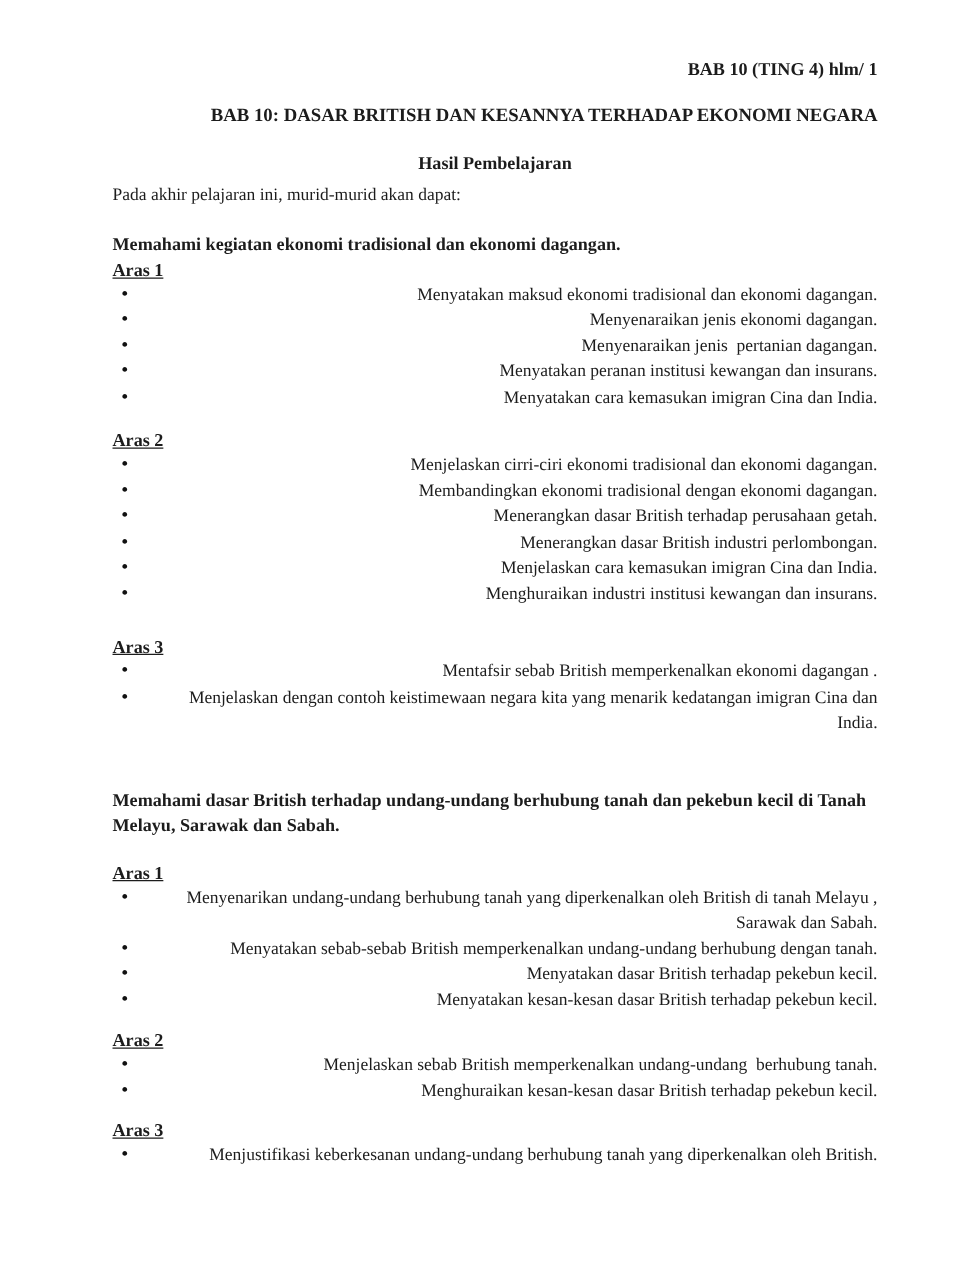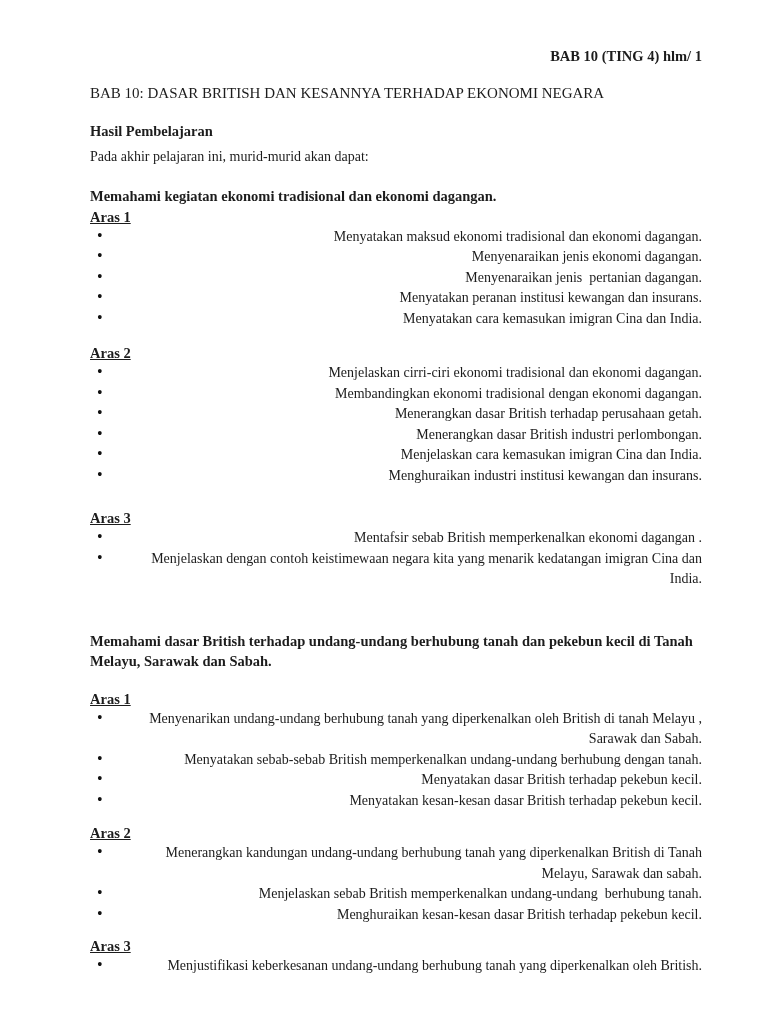--- a/index.html
+++ b/index.html
@@ -24,29 +24,31 @@
   .txt { white-space: pre-wrap; }
 
   .header-right {
     text-align: right;
     font-weight: bold;
     font-size: 14.5px;
     line-height: 20px;
   }
   .doc-title {
     margin-top: 17px;
-    font-weight: normal;
+    font-weight: bold;
     font-size: 15px;
     line-height: 21px;
+    text-align: right;
   }
   .subtitle {
     margin-top: 17px;
     font-weight: bold;
     font-size: 14.5px;
     line-height: 20px;
+    text-align: center;
   }
   .intro {
     margin-top: 6px;
     font-size: 14px;
     line-height: 20px;
   }
   .section { margin-top: 19px; }
   .section--second { margin-top: 41px; }
   .objective {
     font-weight: bold;
@@ -145,21 +147,20 @@
           <li><span class="txt">Menyenarikan undang-undang berhubung tanah yang diperkenalkan oleh British di tanah Melayu , Sarawak dan Sabah.</span></li>
           <li><span class="txt">Menyatakan sebab-sebab British memperkenalkan undang-undang berhubung dengan tanah.</span></li>
           <li><span class="txt">Menyatakan dasar British terhadap pekebun kecil.</span></li>
           <li><span class="txt">Menyatakan kesan-kesan dasar British terhadap pekebun kecil.</span></li>
         </ul>
       </div>
 
       <div class="level level--loose3">
         <span class="aras-label txt">Aras 2</span>
         <ul class="bullets">
-          <li><span class="txt">Menerangkan kandungan undang-undang berhubung tanah yang diperkenalkan British di Tanah Melayu, Sarawak dan sabah.</span></li>
           <li><span class="txt">Menjelaskan sebab British memperkenalkan undang-undang  berhubung tanah.</span></li>
           <li><span class="txt">Menghuraikan kesan-kesan dasar British terhadap pekebun kecil.</span></li>
         </ul>
       </div>
 
       <div class="level level--loose4">
         <span class="aras-label txt">Aras 3</span>
         <ul class="bullets">
           <li><span class="txt">Menjustifikasi keberkesanan undang-undang berhubung tanah yang diperkenalkan oleh British.</span></li>
         </ul>

